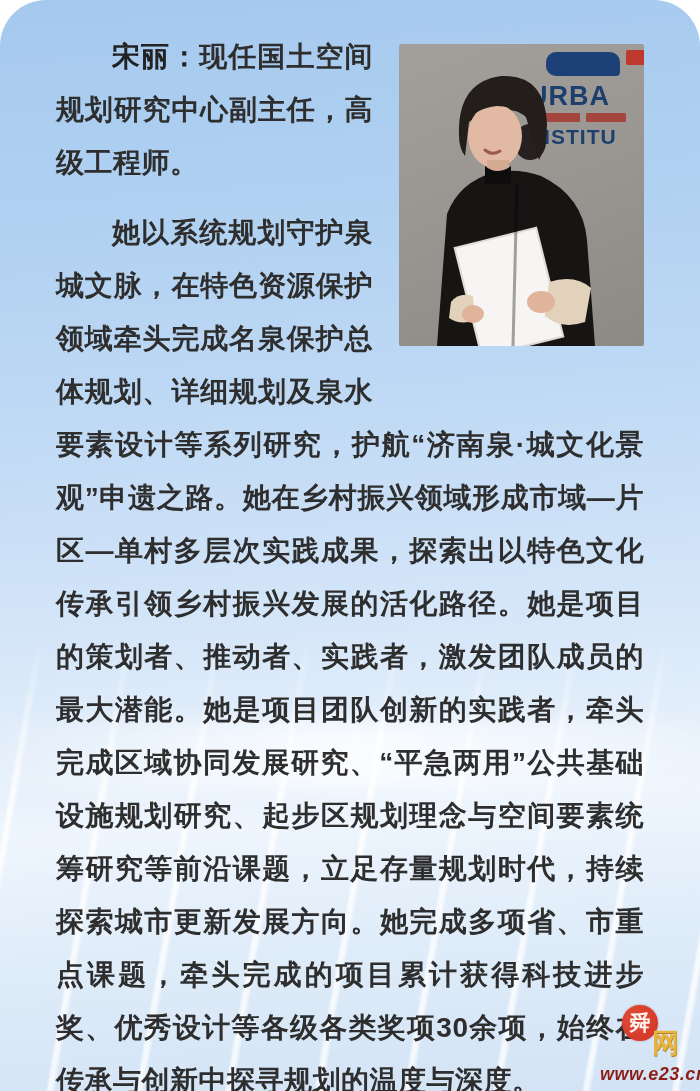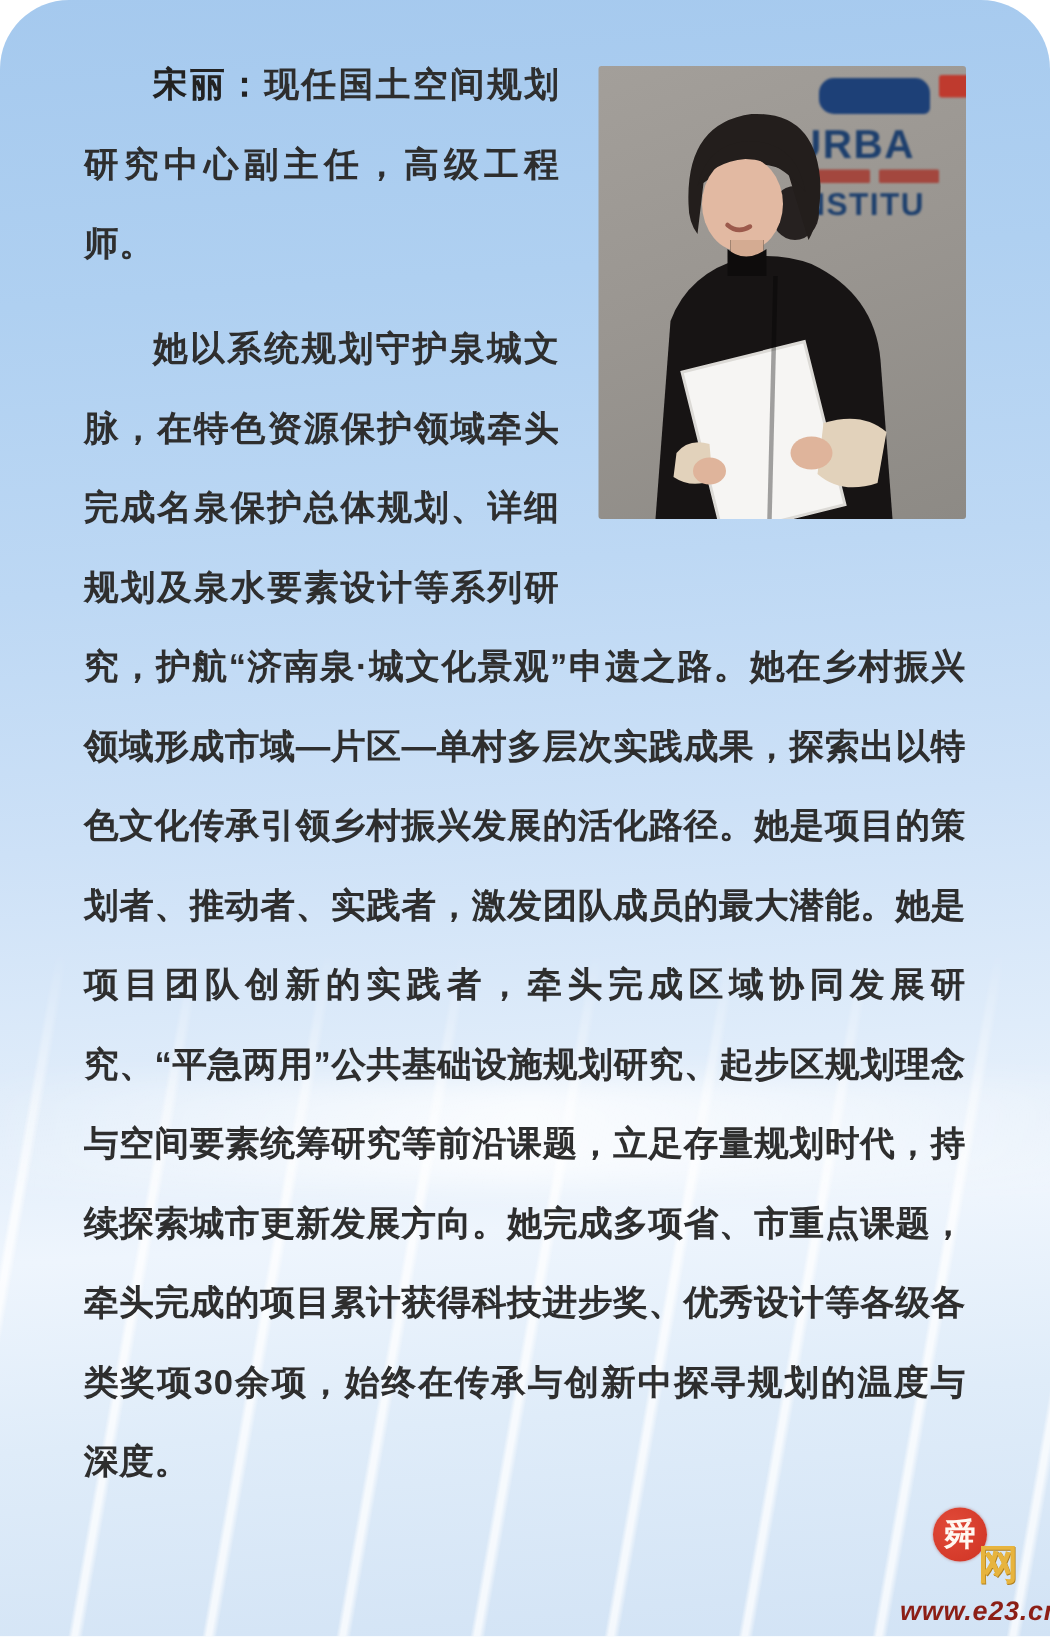--- a/index.html
+++ b/index.html
@@ -49,21 +49,21 @@
     filter: blur(10px);
   }
 
   .content {
     position: relative;
     padding: 30px 56px 0 56px;
     color: #2e2e2e;
   }
 
   .content p {
-    font-size: 23px;
+    font-size: 28px;
     line-height: 53px;
     font-weight: 600;
     text-align: justify;
     text-indent: 2em;
     letter-spacing: 0.5px;
   }
   .content p.para-1 { margin-bottom: 17px; }
   .content .lead { font-weight: 800; color: #222222; }
 
   

